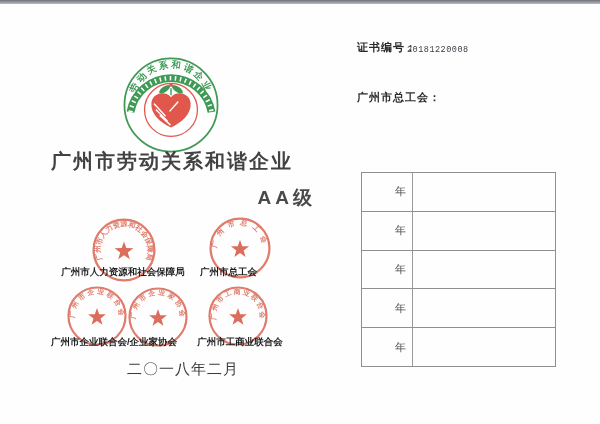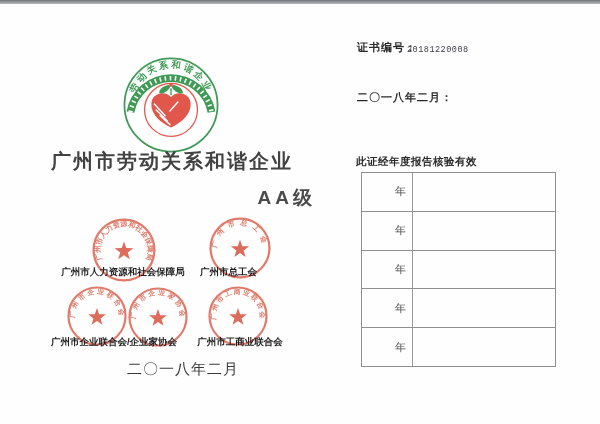--- a/index.html
+++ b/index.html
@@ -170,23 +170,22 @@
   <div class="abs center nowrap seal-label seal-label-1">广州市人力资源和社会保障局</div>
   <div class="abs center nowrap seal-label seal-label-2">广州市总工会</div>
   <div class="abs center nowrap seal-label seal-label-3">广州市企业联合会/企业家协会</div>
   <div class="abs center nowrap seal-label seal-label-4">广州市工商业联合会</div>
 
   <div class="abs center issue-date nowrap">二〇一八年二月</div>
 
   <div class="abs field-label cert-no-label nowrap">证书编号：</div>
   <div class="abs field-value cert-no-value nowrap">20181220008</div>
 
-  <div class="abs field-label holder-label nowrap">二〇一八年二月：</div>
-
-  <div class="abs validity-note nowrap">此证经年度报告核验有效</div>
+  <div class="abs field-label holder-label nowrap">广州市总工会：</div>
+
 
   <div class="abs check-table">
     <div class="check-row">
       <div class="check-cell-year">年</div>
       <div class="check-cell-blank"></div>
     </div>
     <div class="check-row">
       <div class="check-cell-year">年</div>
       <div class="check-cell-blank"></div>
     </div>

